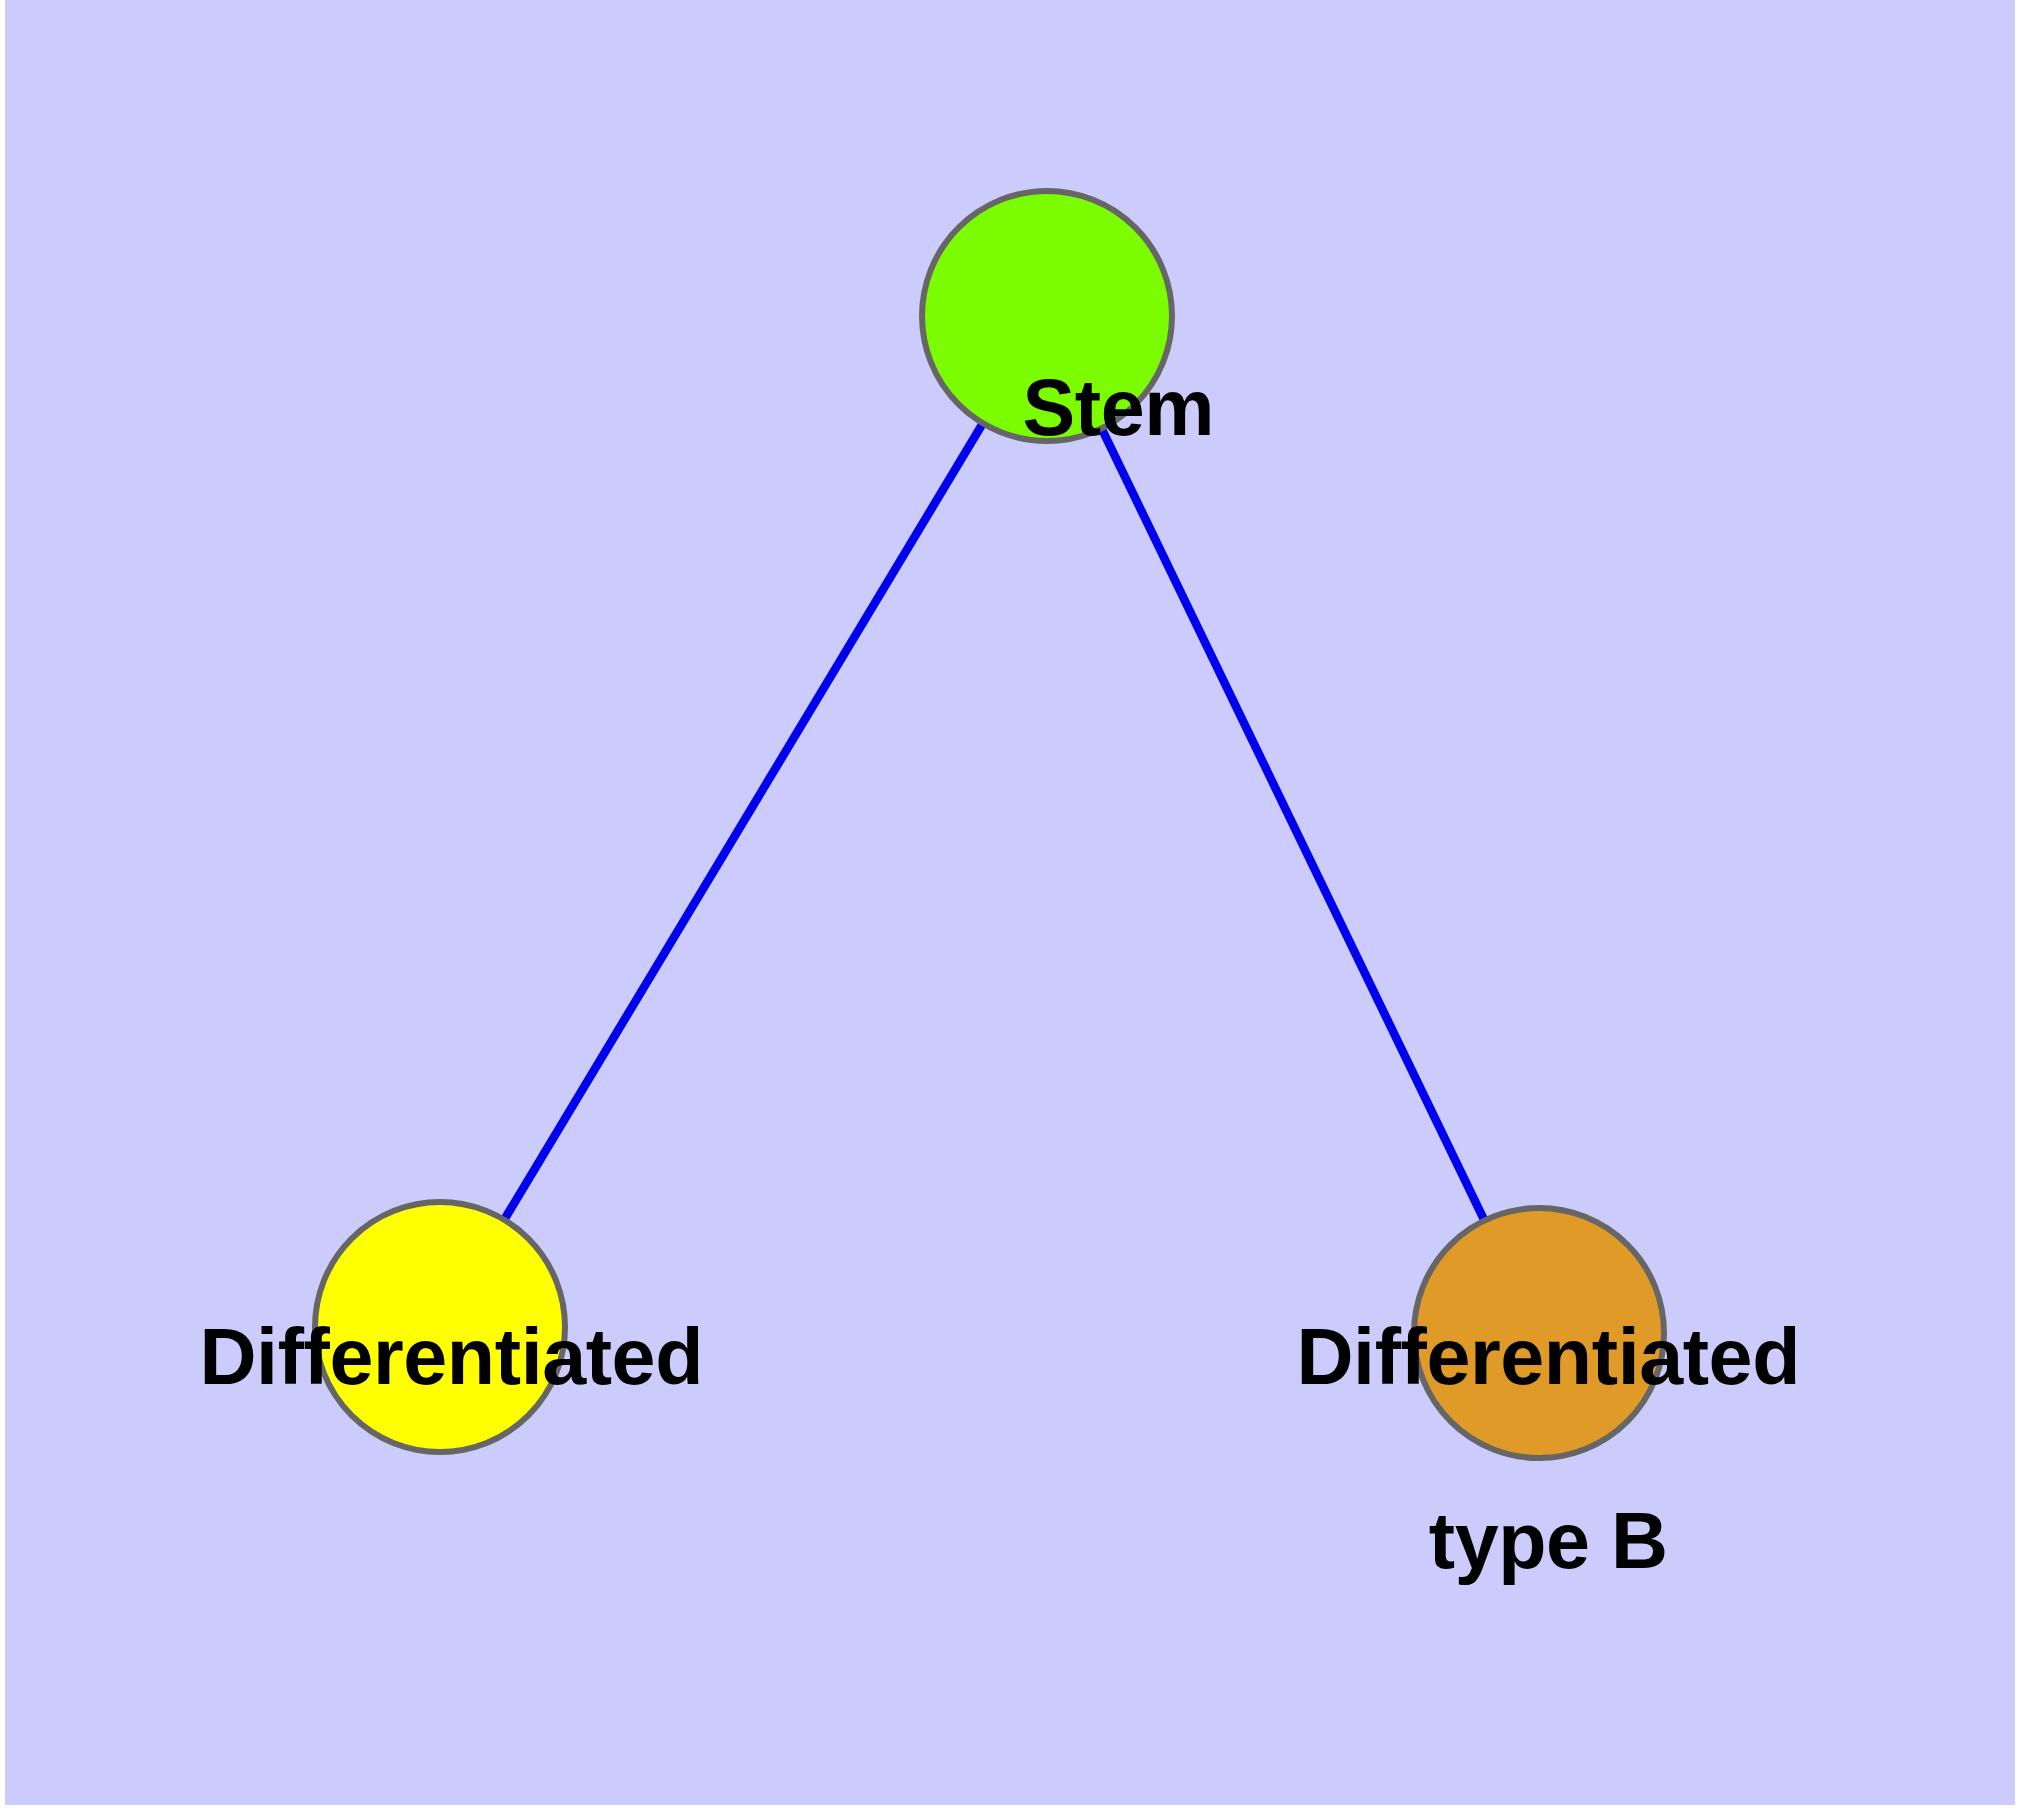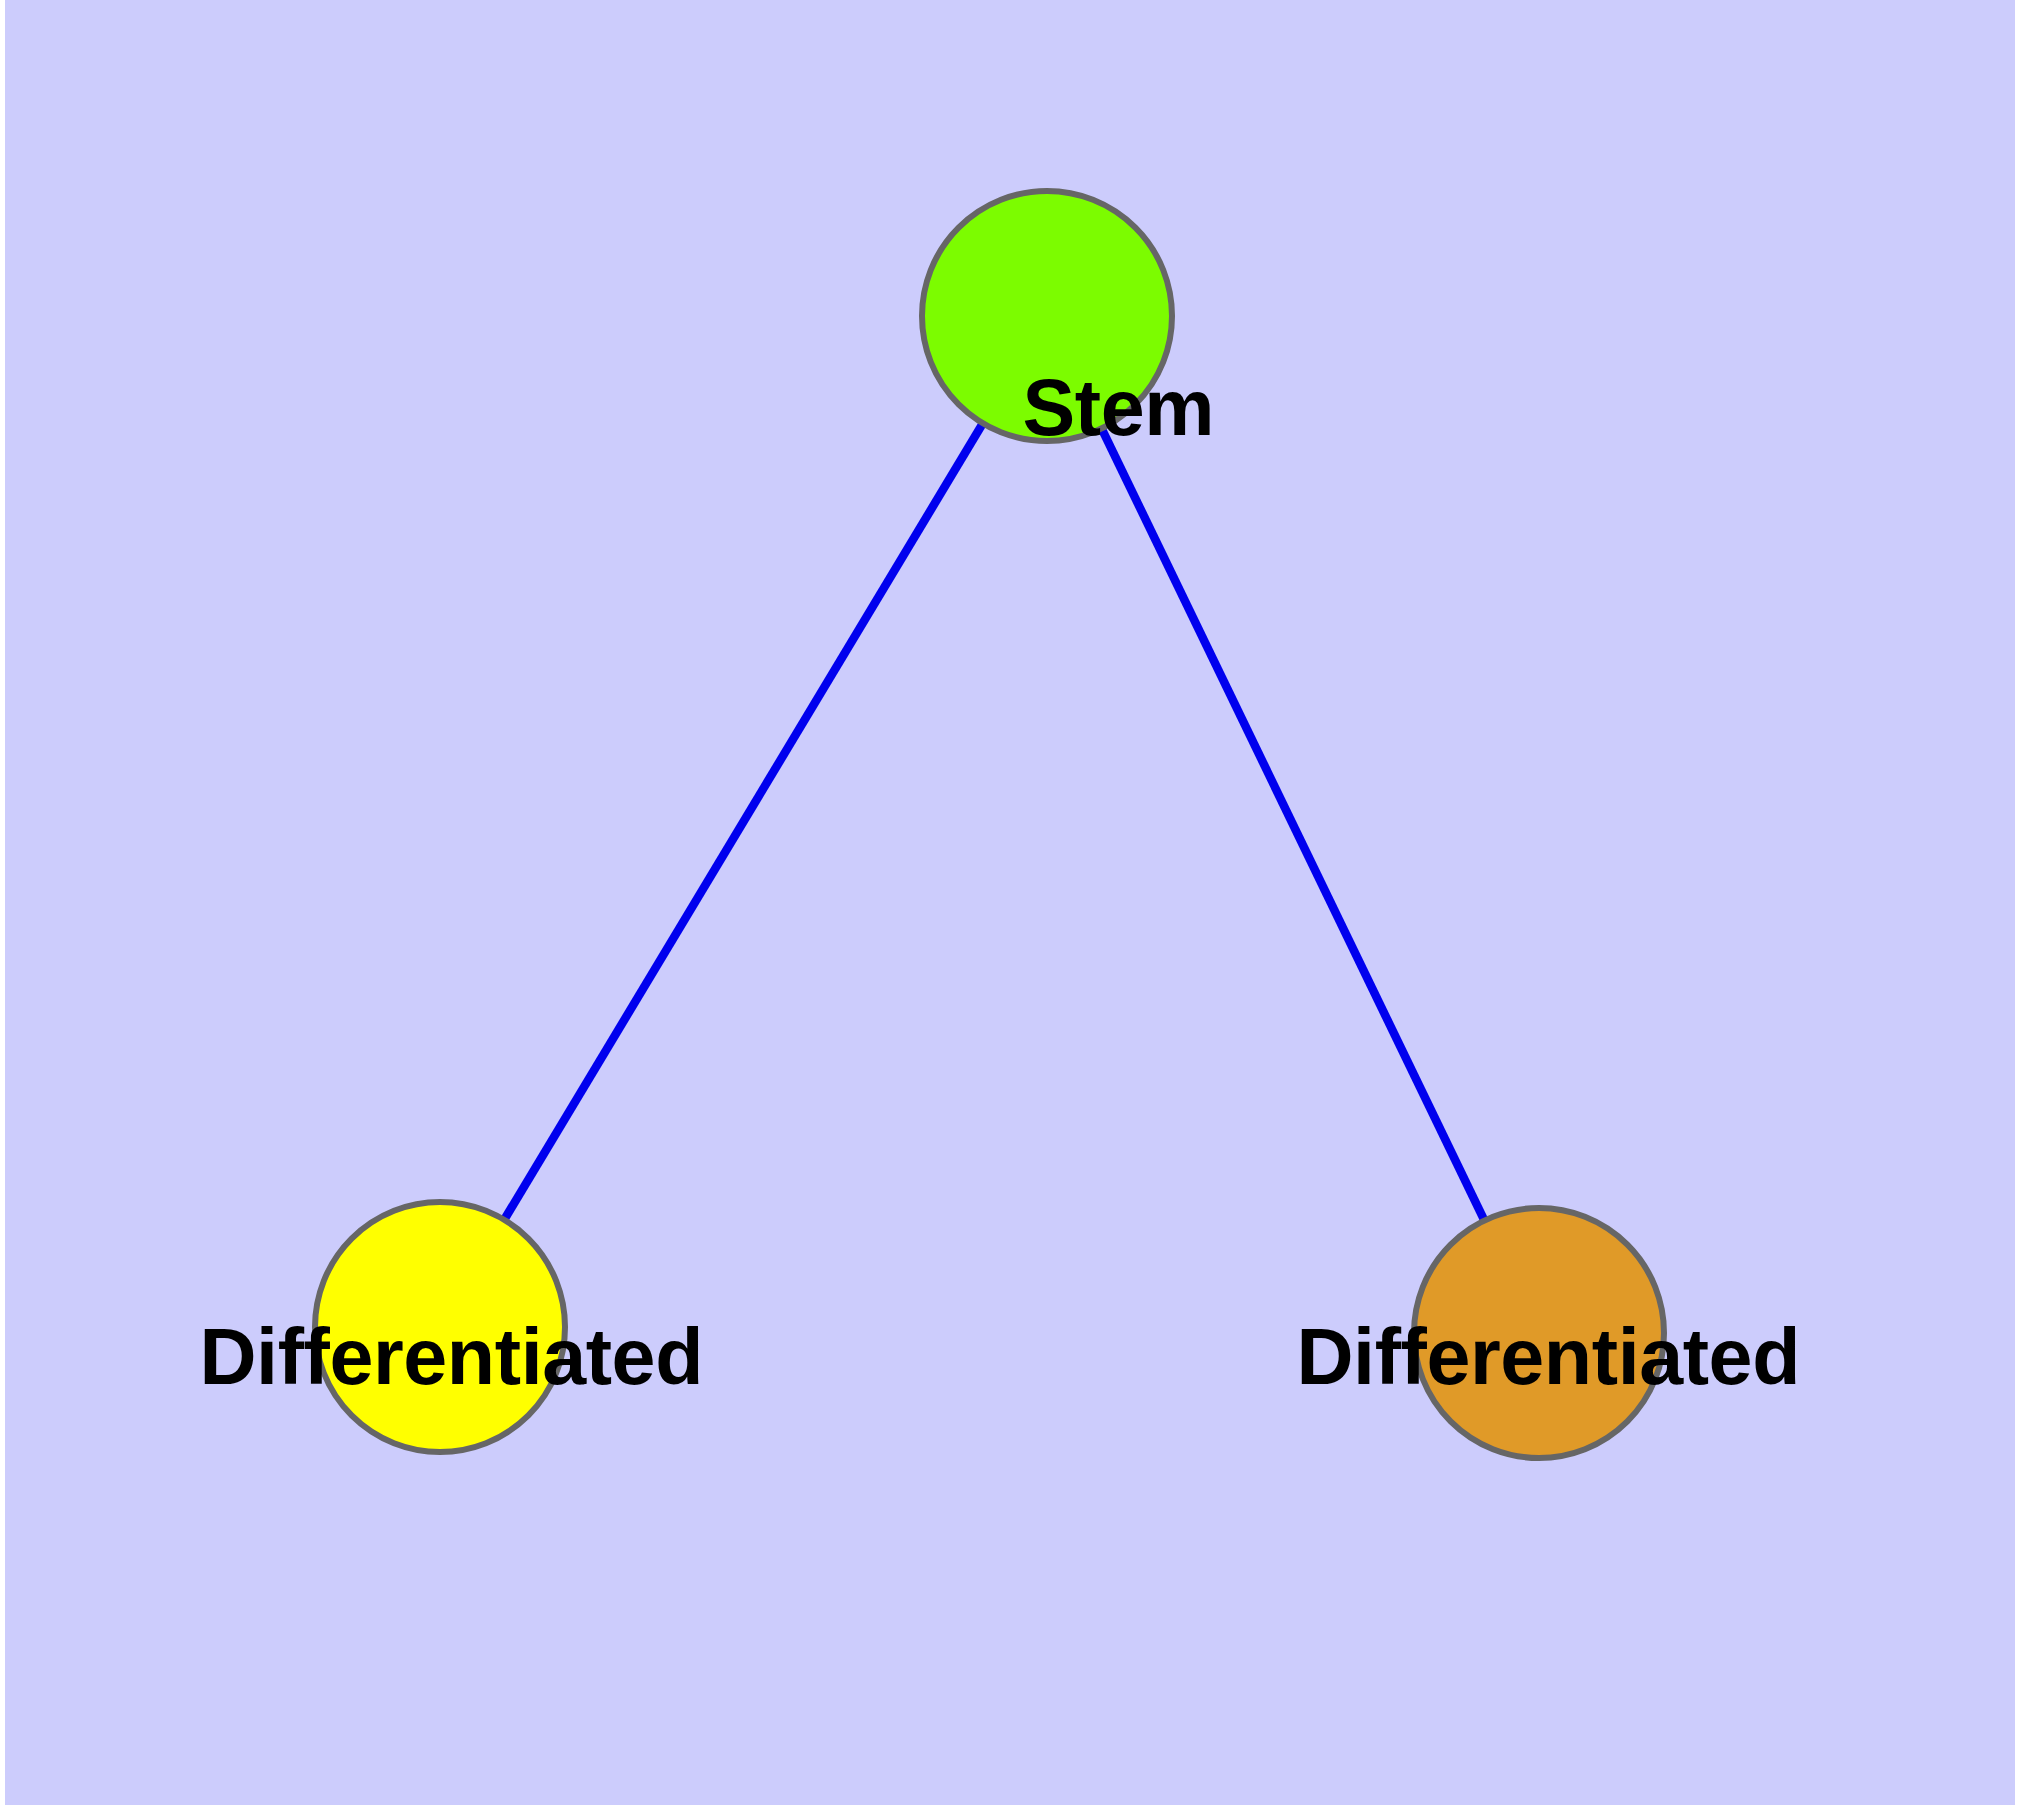--- a/index.html
+++ b/index.html
@@ -69,17 +69,18 @@
     <div class="node" style="left: 1406px; top: 1205px; width: 256px; height: 256px; background: rgb(224, 154, 40); border-color: rgb(102, 102, 102);"></div>
 
     <div class="node-label" style="font-size: 79px; width: 1017px; height: 92px; left: 540px; top: 270px; color: rgb(0, 0, 0);">
       <span>Stem</span>
     </div>
     <div class="node-label" style="font-size: 79px; width: 1017px; height: 183px; left: -127px; top: 1219px; color: rgb(0, 0, 0);">
       <span>Differentiated</span><br>
     </div>
     <div class="node-label" style="font-size: 79px; width: 1017px; height: 183px; left: 970px; top: 1219px; color: rgb(0, 0, 0);">
       <span>Differentiated</span><br>
+      <span>type B</span>
     </div>
 
   </div>
 </div>
 
 
 </body></html>

